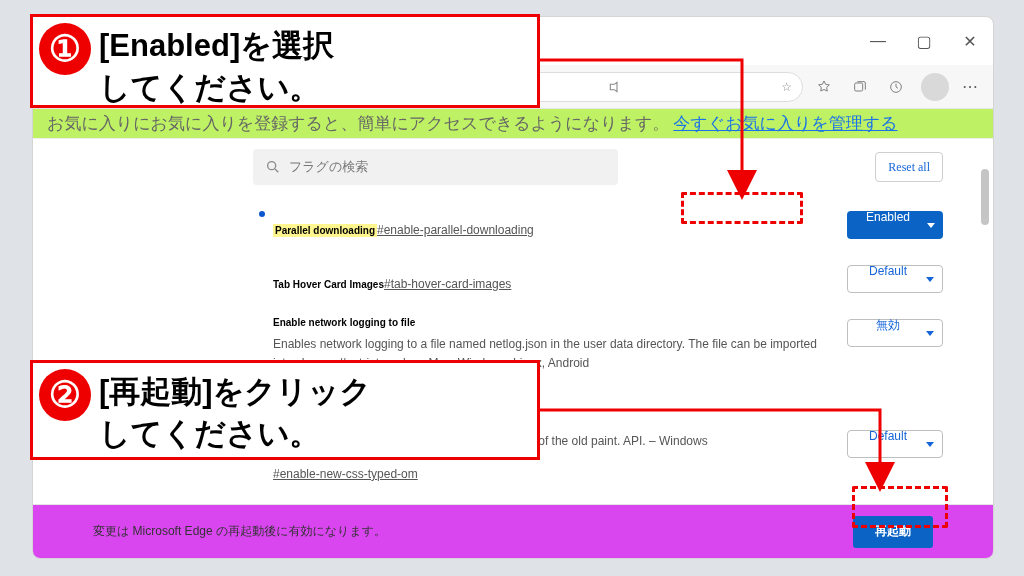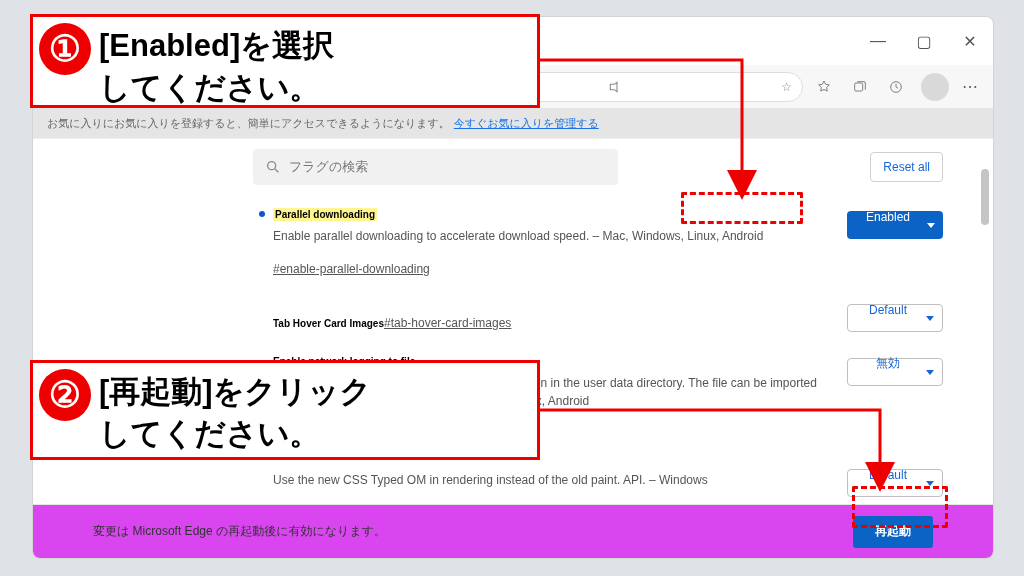--- a/index.html
+++ b/index.html
@@ -60,24 +60,24 @@
   display: flex; align-items: center;
   padding: 0 10px; color: #444; font-size: 12px;
 }
 .addr .info { width: 16px; height: 16px; border: 1.4px solid #888; border-radius: 50%; display: flex; align-items: center; justify-content: center; font-size: 10px; font-weight: 700; color: #888; margin-right: 6px; }
 .addr .dim { color: #9b9b9b; font-size: 12px; margin-right: 2px; }
 .addr .star { margin-left: auto; color: #8a8a8a; }
 .avatar { width: 28px; height: 28px; background: #d9d9d9; border-radius: 50%; margin-left: 4px; }
 
 
 .favbar {
-  height: 30px; background: #e5e5e5;
+  height: 30px; background: #bef264;
   display: flex; align-items: center;
   padding: 0 14px;
-  font-size: 11px; color: #666;
+  font-size: 17px; color: #666;
   border-bottom: 1px solid #eee;
 }
 .favbar a { color: #1a73e8; text-decoration: underline; margin-left: 4px; }
 
 
 .content {
   position: relative;
   flex: 1; overflow: hidden;
 }
 .scrollbar {
@@ -102,21 +102,21 @@
   padding: 0 12px;
   color: #777; font-size: 13px;
   max-width: 365px;
 }
 .searchbox svg { margin-right: 8px; }
 .reset {
   margin-left: auto;
   height: 30px; padding: 12px 12px;
   border: 1px solid #cfcfcf; border-radius: 4px;
   color: #1565d8; font-size: 12px;
-  display: flex; align-items: center;
+  display: flex; align-items: center; font-family: Liberation Serif, serif;
 }
 
 .flags {
   padding: 14px 50px 0 240px;
 }
 .flag {
   position: relative;
   padding: 8px 0 16px 0;
   font-size: 12px;
 }
@@ -300,21 +300,21 @@
           </svg>
         <span>フラグの検索</span>
       </div>
       <div class="reset">
         <span>Reset all</span>
       </div>
     </div>
 
     <div class="flags" id="flags-list">
 
-    <div class="flag hl"><span class="dot"></span><span class="title">Parallel downloading</span><div class="desc">Enable parallel downloading to accelerate download speed. – Mac, Windows, Linux, Android</div><a class="anchor">#enable-parallel-downloading</a><div class="selectwrap">
+    <div class="flag hl"><span class="dot"></span><span class="title">Parallel downloading</span><a class="anchor">#enable-parallel-downloading</a><div class="selectwrap">
             <div class="sel enabled">
               <span>Enabled</span>
             </div>
           </div></div>
         <div class="flag"><span class="title">Tab Hover Card Images</span><a class="anchor">#tab-hover-card-images</a><div class="selectwrap">
             <div class="sel ">
               <span>Default</span>
             </div>
           </div></div>
         <div class="flag"><span class="title">Enable network logging to file</span><div class="desc">Enables network logging to a file named netlog.json in the user data directory. The file can be imported into chrome://net-internals. – Mac, Windows, Linux, Android</div><a class="anchor">#enable-network-logging-to-file</a><div class="selectwrap">

